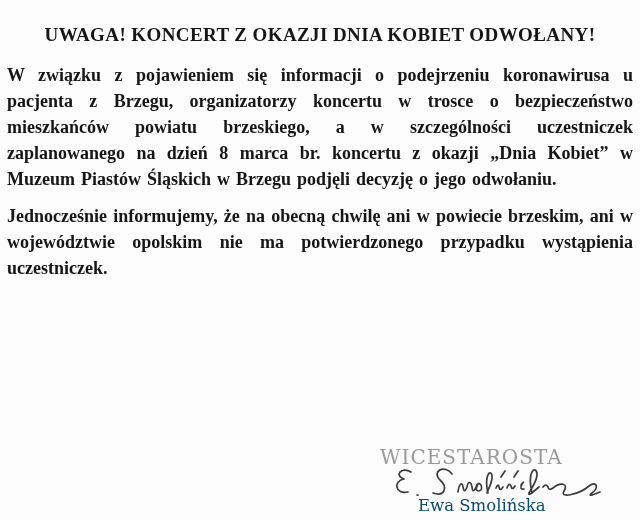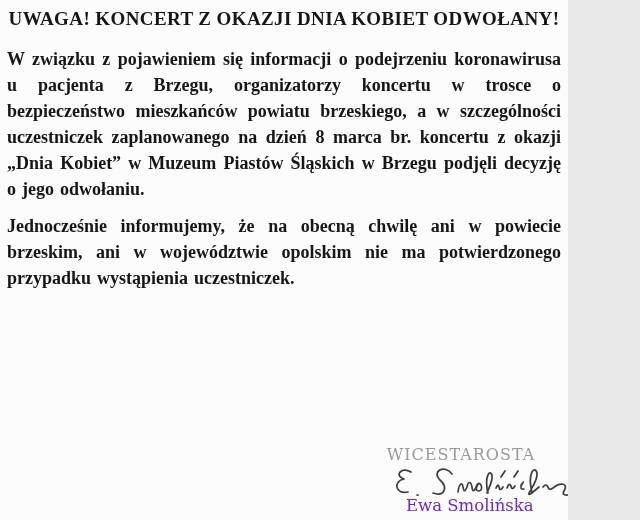--- a/index.html
+++ b/index.html
@@ -1,26 +1,26 @@
 <!DOCTYPE html>
 <html lang="pl"><head>
 <meta charset="utf-8">
 <style>
   html, body { margin: 0; padding: 0; }
   body { background: #e9e9e9; }
   .page {
     position: relative;
-    width: 568px;
+    width: 640px;
     height: 520px;
     background: #fcfcfc;
     overflow: hidden;
     font-family: "Liberation Serif", serif;
     color: #161616;
     box-sizing: border-box;
-    padding: 0 7px;
+    padding: 16px 7px;
   }
   .doc-title {
     margin: 8px 0 16px 0;
     font-size: 19px;
     line-height: 22px;
     font-weight: bold;
     text-align: center;
     letter-spacing: 0.4px;
     white-space: nowrap;
   }
@@ -39,41 +39,41 @@
     width: 640px;
     height: 77px;
   }
   .signature-role {
     position: absolute;
     left: 380px;
     top: 2px;
     width: 162px;
     text-align: center;
     font-family: "DejaVu Serif", serif;
-    font-size: 16px;
+    font-size: 20px;
     letter-spacing: 1px;
     color: #9a9a9a;
     white-space: nowrap;
   }
   .signature-svg {
     position: absolute;
     left: 392px;
     top: 21px;
     width: 234px;
     height: 46px;
   }
   .signature-name {
     position: absolute;
-    left: 406px;
+    left: 418px;
     top: 53px;
     width: 126px;
     text-align: center;
     font-family: "DejaVu Serif", serif;
     font-size: 16.5px;
-    color: #6d28d9;
+    color: #0c4a6e;
     white-space: nowrap;
   }
 </style>
 </head>
 <body>
 
 <div class="page">
 
   <h1 class="doc-title">UWAGA! KONCERT Z OKAZJI DNIA KOBIET ODWOŁANY!</h1>
 

